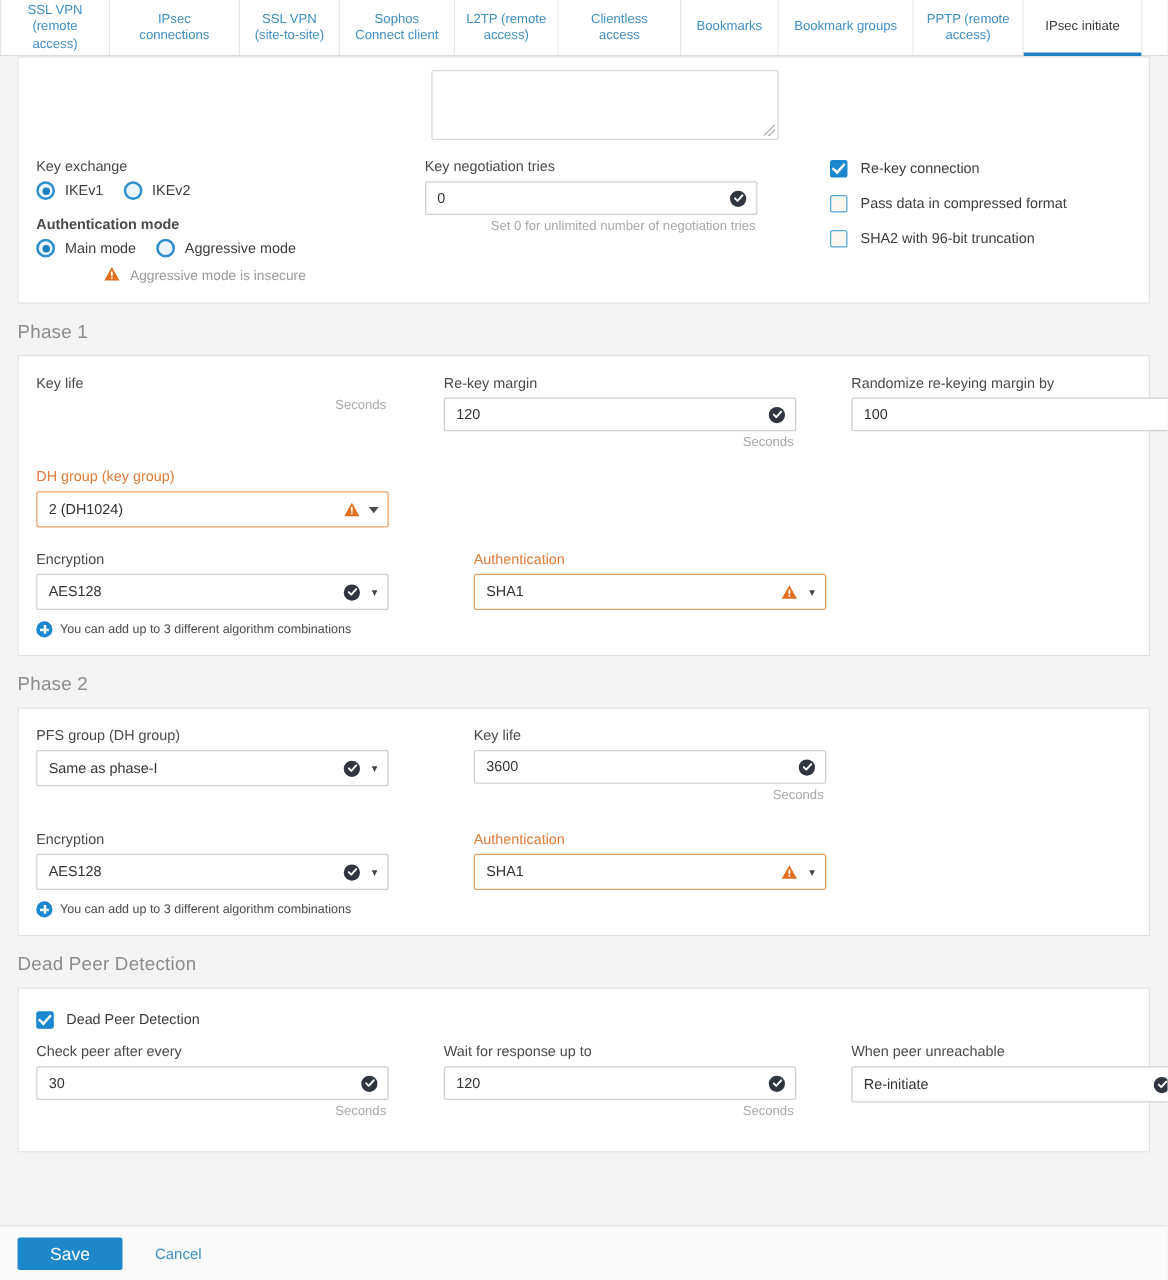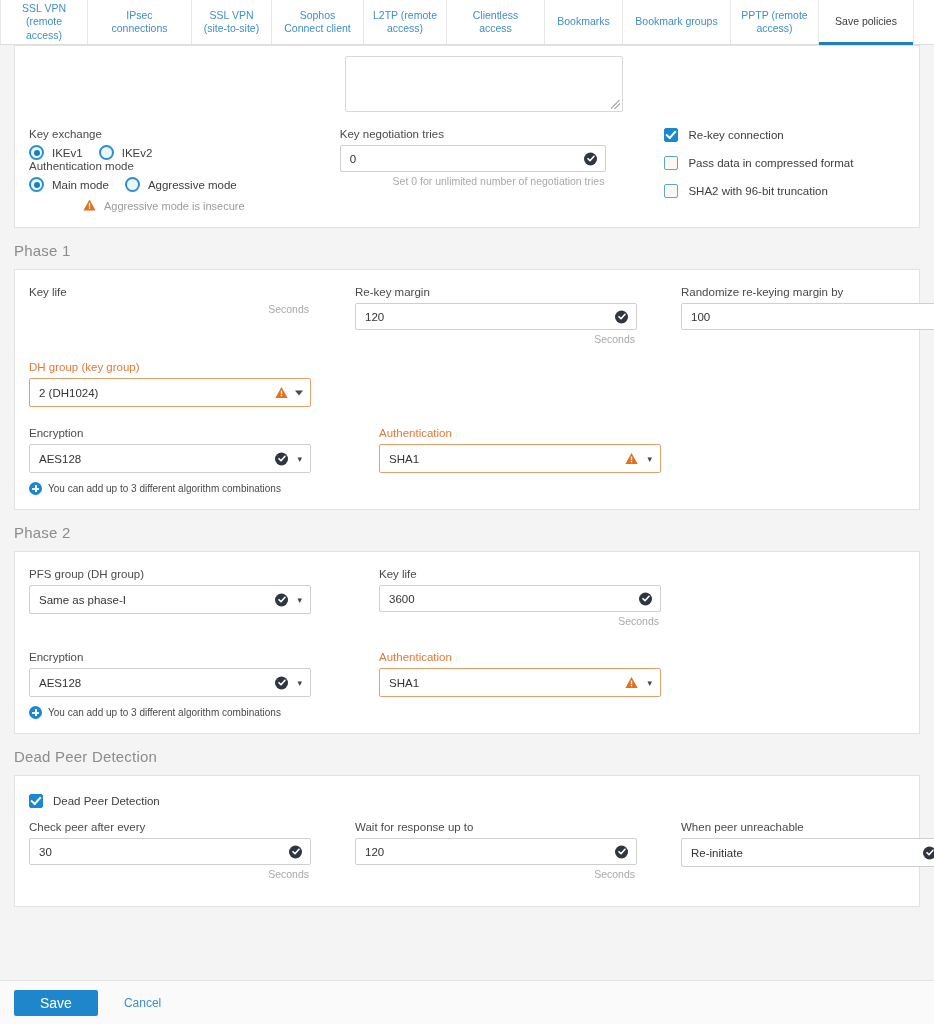--- a/index.html
+++ b/index.html
@@ -282,21 +282,21 @@
   <div class="tab" style="width:78px">
       <span>Bookmarks</span>
     </div>
   <div class="tab" style="width:108px">
       <span>Bookmark groups</span>
     </div>
   <div class="tab" style="width:88px">
       <span>PPTP (remote access)</span>
     </div>
   <div class="tab active" style="width:95px">
-      <span>Save policies</span>
+      <span>IPsec initiate</span>
     </div>
 </div>
 
 <div class="page">
 
   <div class="card" style="padding:10px 14px 14px 14px;">
 
     <div class="textarea-stub">
       <div class="resizer"></div>
     </div>
@@ -309,21 +309,21 @@
           <div class="radio-item">
             <span class="radio on"></span>
             <span class="radio-label">IKEv1</span>
           </div>
           <div class="radio-item">
             <span class="radio"></span>
             <span class="radio-label">IKEv2</span>
           </div>
         </div>
 
-        <span class="label" style="">Authentication mode</span>
+        <span class="label" style="margin-top:14px;font-weight:bold;">Authentication mode</span>
         <div class="radio-row">
           <div class="radio-item">
             <span class="radio on"></span>
             <span class="radio-label">Main mode</span>
           </div>
           <div class="radio-item">
             <span class="radio"></span>
             <span class="radio-label">Aggressive mode</span>
           </div>
         </div>

